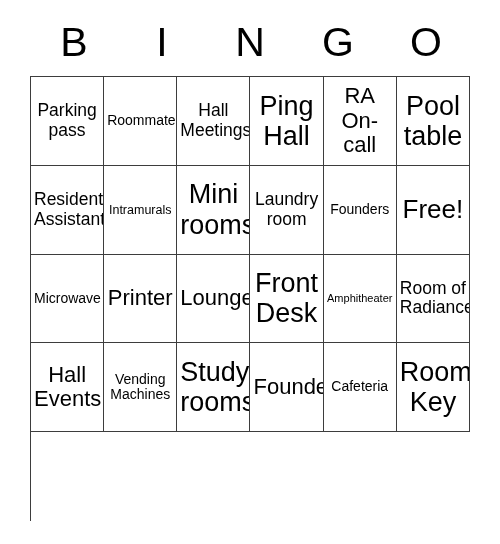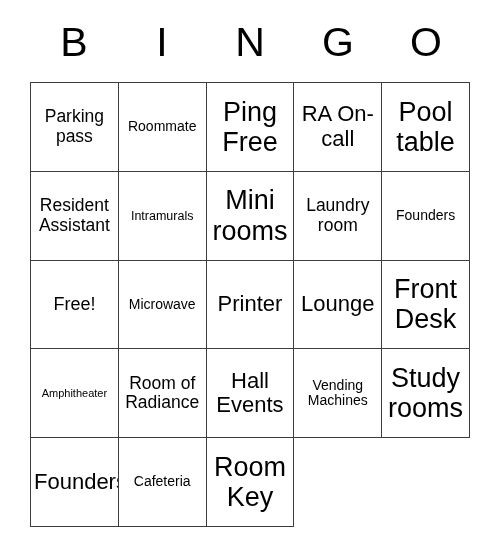--- a/index.html
+++ b/index.html
@@ -41,25 +41,25 @@
     font-weight: 400;
     letter-spacing: 0;
     color: #000;
     user-select: none;
   }
 
   
   #bingo-grid {
     position: absolute;
     left: 30px;
-    top: 82px;
+    top: 76px;
     width: 440px;
     height: 445px;
     display: grid;
-    grid-template-columns: repeat(5, 1fr);
+    grid-template-columns: repeat(6, 1fr);
     grid-template-rows: repeat(5, 1fr);
     box-sizing: border-box;
     border-top: 1.3px solid #3d3d3d;
     border-left: 1.3px solid #3d3d3d;
   }
   .cell {
     box-sizing: border-box;
     border-right: 1.3px solid #3d3d3d;
     border-bottom: 1.3px solid #3d3d3d;
     display: flex;
@@ -73,21 +73,21 @@
     display: block;
     width: 100%;
     line-height: 1.12;
     color: #000;
     word-break: normal;
     hyphens: none;
   }
 
   
   .sz-xxl .cell-text { font-size: 27px; }
-  .sz-xl  .cell-text { font-size: 18px; }
+  .sz-xl  .cell-text { font-size: 26px; }
   .sz-lg  .cell-text { font-size: 22px; }
   .sz-md  .cell-text { font-size: 17.5px; }
   .sz-sm  .cell-text { font-size: 14px; }
   .sz-xs  .cell-text { font-size: 12.5px; }
   .sz-xxs .cell-text { font-size: 11px; }
 </style>
 </head>
 <body>
 
 <div id="card">
@@ -101,22 +101,25 @@
   </div>
 
   <div id="bingo-grid">
 
     <div class="cell sz-md">
         <span class="cell-text">Parking pass</span>
       </div>
     <div class="cell sz-sm">
         <span class="cell-text">Roommate</span>
       </div>
+    <div class="cell sz-md">
+        <span class="cell-text">Hall Meetings</span>
+      </div>
     <div class="cell sz-xxl">
-        <span class="cell-text">Ping Free</span>
+        <span class="cell-text">Ping Hall</span>
       </div>
 
     <div class="cell sz-lg">
         <span class="cell-text">RA On-call</span>
       </div>
     <div class="cell sz-xxl">
         <span class="cell-text">Pool table</span>
       </div>
     <div class="cell sz-md">
         <span class="cell-text">Resident Assistant</span>

